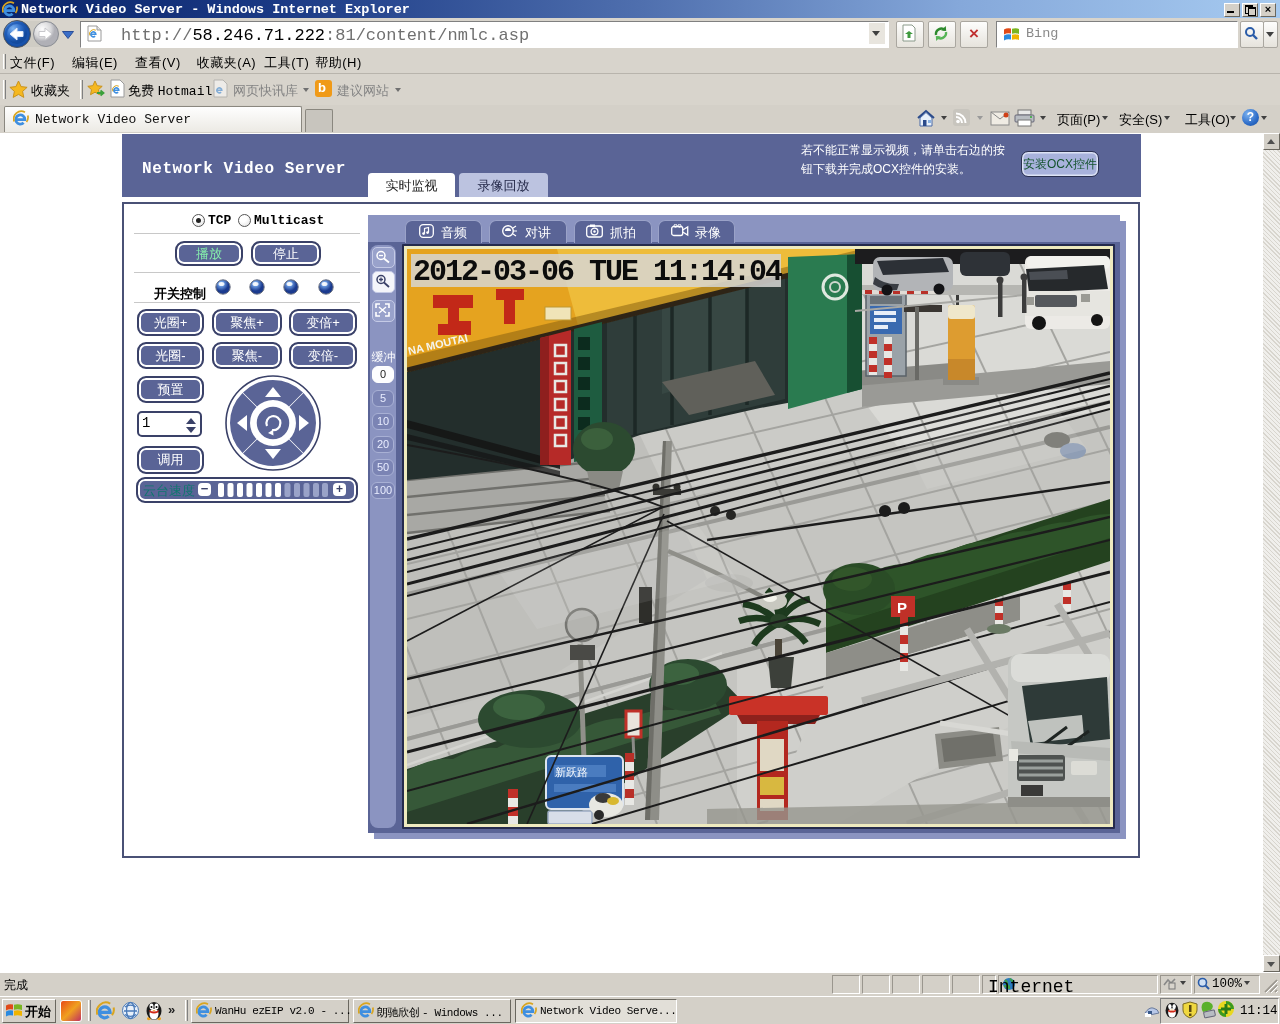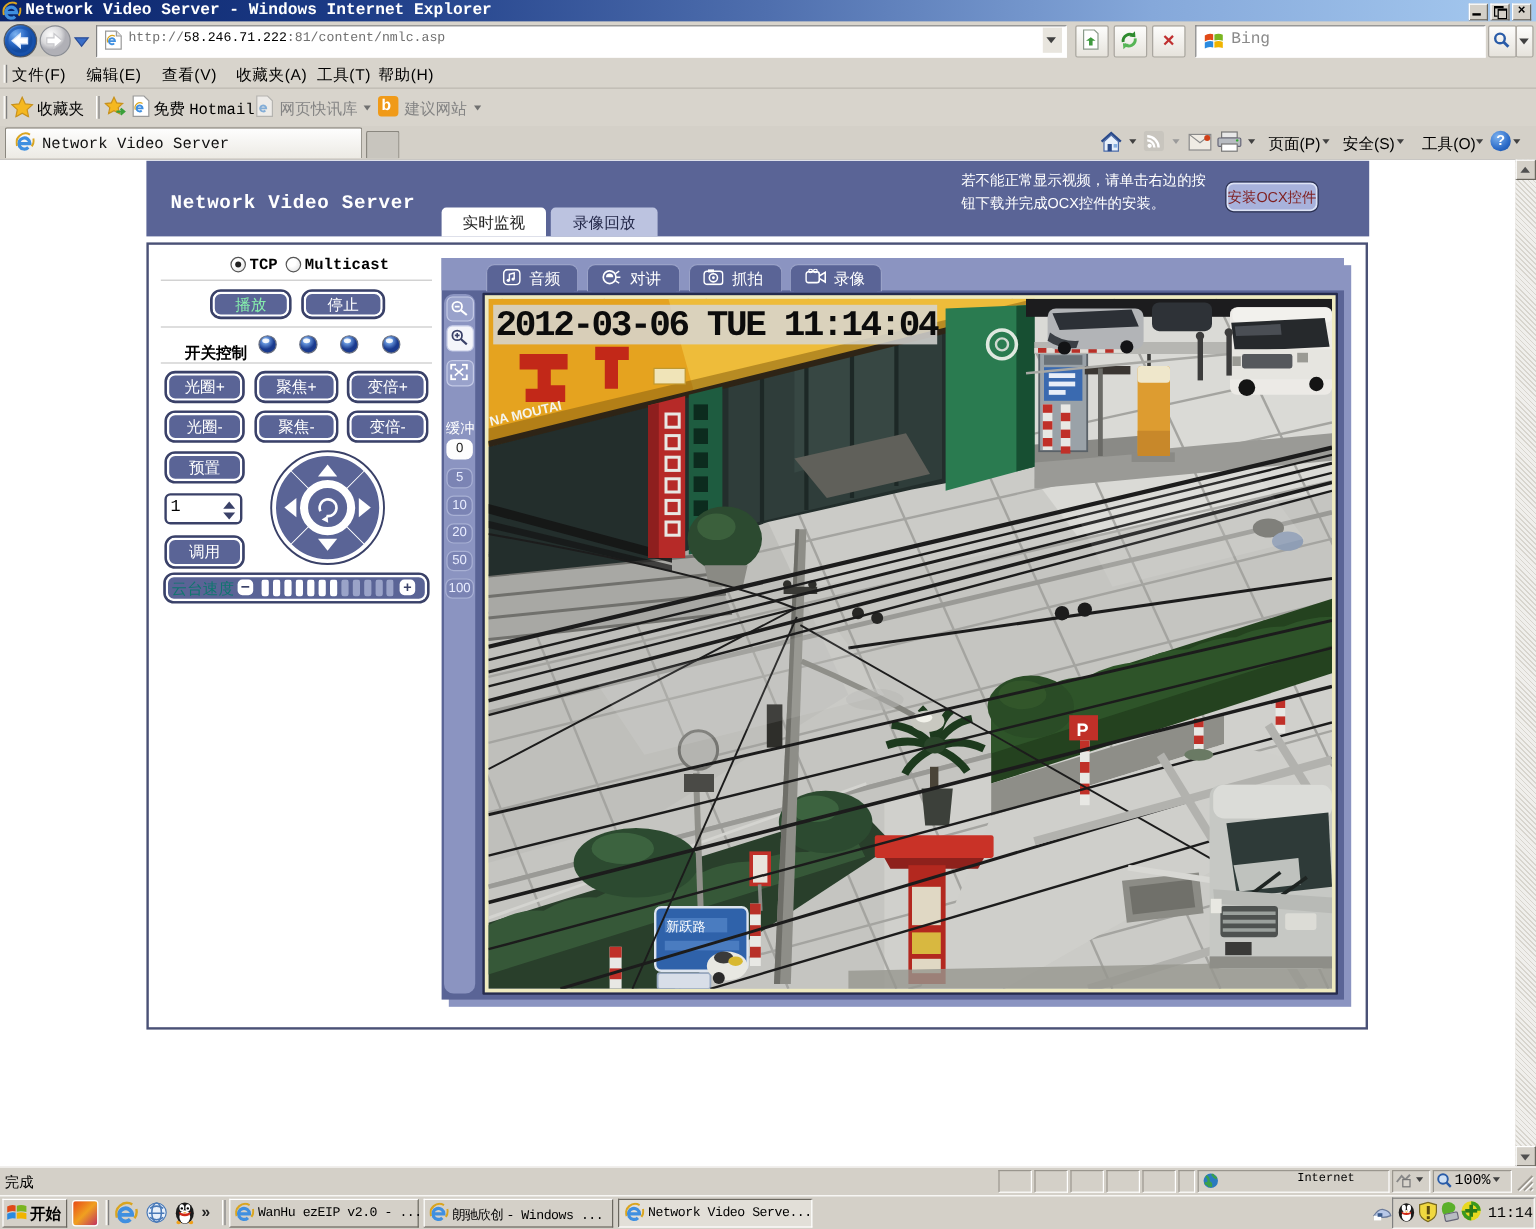--- a/index.html
+++ b/index.html
@@ -55,21 +55,21 @@
 <svg class="a" style="left:61px;top:30px" width="14" height="10" viewBox="0 0 14 10">
     <path d="M1.5,1.5 h11 l-5.5,7 z" fill="#3a6ec8" stroke="#2a4e98"></path>
   </svg>
 <div class="a sunk" style="left:80px;top:21px;width:807px;height:25px"></div>
 <svg class="a" style="left:87px;top:25px" width="15" height="17" viewBox="0 0 15 17">
     <path d="M1,1 h9 l4,4 v11 h-13 z" fill="#fff" stroke="#9a9a9a"></path>
     <path d="M10,1 l0,4 4,0" fill="#e8e8e8" stroke="#9a9a9a"></path>
     <path d="M4.2,9.3 h4.6 a2.5,2.5 0 1 0 -0.7,1.8" stroke="#3f8fe0" stroke-width="1.6" fill="none"></path>
     <path d="M2.8,10.4 A4.2,4.2 0 0 1 8.8,5.2" stroke="#d9a520" stroke-width="1" fill="none"></path>
   </svg>
-<div class="a mono" style="left:107px;top:26px;font-size:11px;color:#707070">http://<span style="color:#000">58.246.71.222</span>:81/content/nmlc.asp</div>
+<div class="a mono" style="left:121px;top:26px;font-size:17px;color:#707070">http://<span style="color:#000">58.246.71.222</span>:81/content/nmlc.asp</div>
 <div class="a" style="left:869px;top:23px;width:16px;height:21px;background:#e8e5de">
     <div class="a" style="left:3px;top:8px;border:4px solid transparent;border-top:5px solid #404040"></div>
   </div>
 <div class="a tbtn" style="left:896px;top:21px;width:26px;height:25px"></div>
 <svg class="a" style="left:901px;top:24px" width="16" height="19" viewBox="0 0 16 19">
     <path d="M2,1 h9 l3,3 v13 h-12 z" fill="#fff" stroke="#8a9a8a"></path>
     <path d="M4,7 l4,-3 4,3 -2.5,0 0,4 -3,0 0,-4 z" fill="#3f9a3f" transform="translate(0,3)"></path>
   </svg>
 <div class="a tbtn" style="left:928px;top:21px;width:26px;height:25px"></div>
 <svg class="a" style="left:932px;top:25px" width="18" height="17" viewBox="0 0 18 17">
@@ -171,21 +171,21 @@
 <div class="a" style="left:1242px;top:109px;width:17px;height:17px;border-radius:50%;background:radial-gradient(circle at 35% 30%,#7db3f0,#2d6cc8 60%,#134a9e);color:#fff;font-weight:bold;font-size:12px;text-align:center;line-height:17px">?</div>
 <div class="a" style="left:1261px;top:116px;border:3.5px solid transparent;border-top:4.5px solid #404040"></div>
 
 <div class="a" style="left:0;top:133px;width:1263px;height:839px;background:#fff"></div>
 
 <div class="a" style="left:122px;top:134px;width:1019px;height:63px;background:#5a6496"></div>
 <div class="a mono" style="left:142px;top:160px;color:#fff;font-size:16px;font-weight:bold;letter-spacing:0.6px">Network Video Server</div>
 <div class="a" style="left:459px;top:173px;width:89px;height:24px;background:#bcc3e0;border-radius:4px 4px 0 0;color:#252a4a;font-size:13px;text-align:center;line-height:25px">录像回放</div>
 <div class="a" style="left:368px;top:173px;width:87px;height:24px;background:#fff;border-radius:4px 4px 0 0;color:#222;font-size:13px;text-align:center;line-height:25px">实时监视</div>
 <div class="a" style="left:801px;top:141px;color:#fff;font-size:12px;line-height:19px">若不能正常显示视频，请单击右边的按<br>钮下载并完成OCX控件的安装。</div>
-<div class="a" style="left:1021px;top:151px;width:76px;height:24px;background:#a8b2dc;border:1.5px solid #2a3050;box-shadow:inset 0 0 0 1.5px #dde3f5;border-radius:7px;color:#7f1d1d;font-size:12px;text-align:center;line-height:24px">安装OCX控件</div>
+<div class="a" style="left:1021px;top:151px;width:76px;height:24px;background:#a8b2dc;border:1.5px solid #2a3050;box-shadow:inset 0 0 0 1.5px #dde3f5;border-radius:7px;color:#14532d;font-size:12px;text-align:center;line-height:24px">安装OCX控件</div>
 
 <div class="a" style="left:122px;top:202px;width:1014px;height:652px;border:2px solid #4a5176;background:#fff"></div>
 
 <div class="a" style="left:192px;top:214px;width:11px;height:11px;border-radius:50%;border:1px solid #555;background:radial-gradient(circle at 35% 30%,#fff 35%,#ddd)"></div>
 <div class="a" style="left:196px;top:218px;width:5px;height:5px;border-radius:50%;background:#222"></div>
 <div class="a mono" style="left:208px;top:213px;font-size:13px;font-weight:bold">TCP</div>
 <div class="a" style="left:238px;top:214px;width:11px;height:11px;border-radius:50%;border:1px solid #555;background:radial-gradient(circle at 35% 30%,#fff 35%,#ddd)"></div>
 <div class="a mono" style="left:254px;top:213px;font-size:13px;font-weight:bold">Multicast</div>
 <div class="a" style="left:134px;top:233px;width:226px;height:1px;background:#c8c8c8"></div>
 <div class="a pbtn" style="left:175px;top:241px;width:64px;height:21px;line-height:21px;color:#86efac">播放</div>
@@ -660,21 +660,21 @@
 <div class="a pane" style="left:862px;top:975px;width:26px;height:17px"></div>
 <div class="a pane" style="left:892px;top:975px;width:26px;height:17px"></div>
 <div class="a pane" style="left:922px;top:975px;width:26px;height:17px"></div>
 <div class="a pane" style="left:952px;top:975px;width:26px;height:17px"></div>
 <div class="a pane" style="left:982px;top:975px;width:12px;height:17px"></div>
 <div class="a pane" style="left:998px;top:975px;width:158px;height:17px"></div>
 <svg class="a" style="left:1002px;top:977px" width="14" height="14" viewBox="0 0 14 14">
     <circle cx="7" cy="7" r="6" fill="#2a7ac0"></circle>
     <path d="M3,3 q3,2 2,5 q3,1 2,4 M8,1.5 q2,3 4,3.5 M2,9 q3,0 4,3" stroke="#3aa04a" stroke-width="2" fill="none"></path>
   </svg>
-<div class="a mono" style="left:1081px;top:977px;font-size:10px">Internet</div>
+<div class="a mono" style="left:988px;top:977px;font-size:18px">Internet</div>
 <div class="a pane" style="left:1160px;top:975px;width:30px;height:17px"></div>
 <svg class="a" style="left:1163px;top:977px" width="13" height="13" viewBox="0 0 13 13">
     <path d="M1,8 l4,-5 3,3 4,-4" stroke="#888" stroke-width="1.6" fill="none"></path>
     <rect x="6" y="6" width="6" height="6" fill="#d8d4cc" stroke="#777"></rect>
   </svg>
 <div class="a" style="left:1180px;top:981px;border:3px solid transparent;border-top:4px solid #404040"></div>
 <div class="a pane" style="left:1194px;top:975px;width:64px;height:17px"></div>
 <svg class="a" style="left:1197px;top:977px" width="13" height="13" viewBox="0 0 13 13">
     <circle cx="5.5" cy="5.5" r="4" stroke="#2a5ca8" stroke-width="1.6" fill="#cfe0f4"></circle>
     <path d="M8.5,8.5 l3.5,3.5" stroke="#2a5ca8" stroke-width="2"></path>

